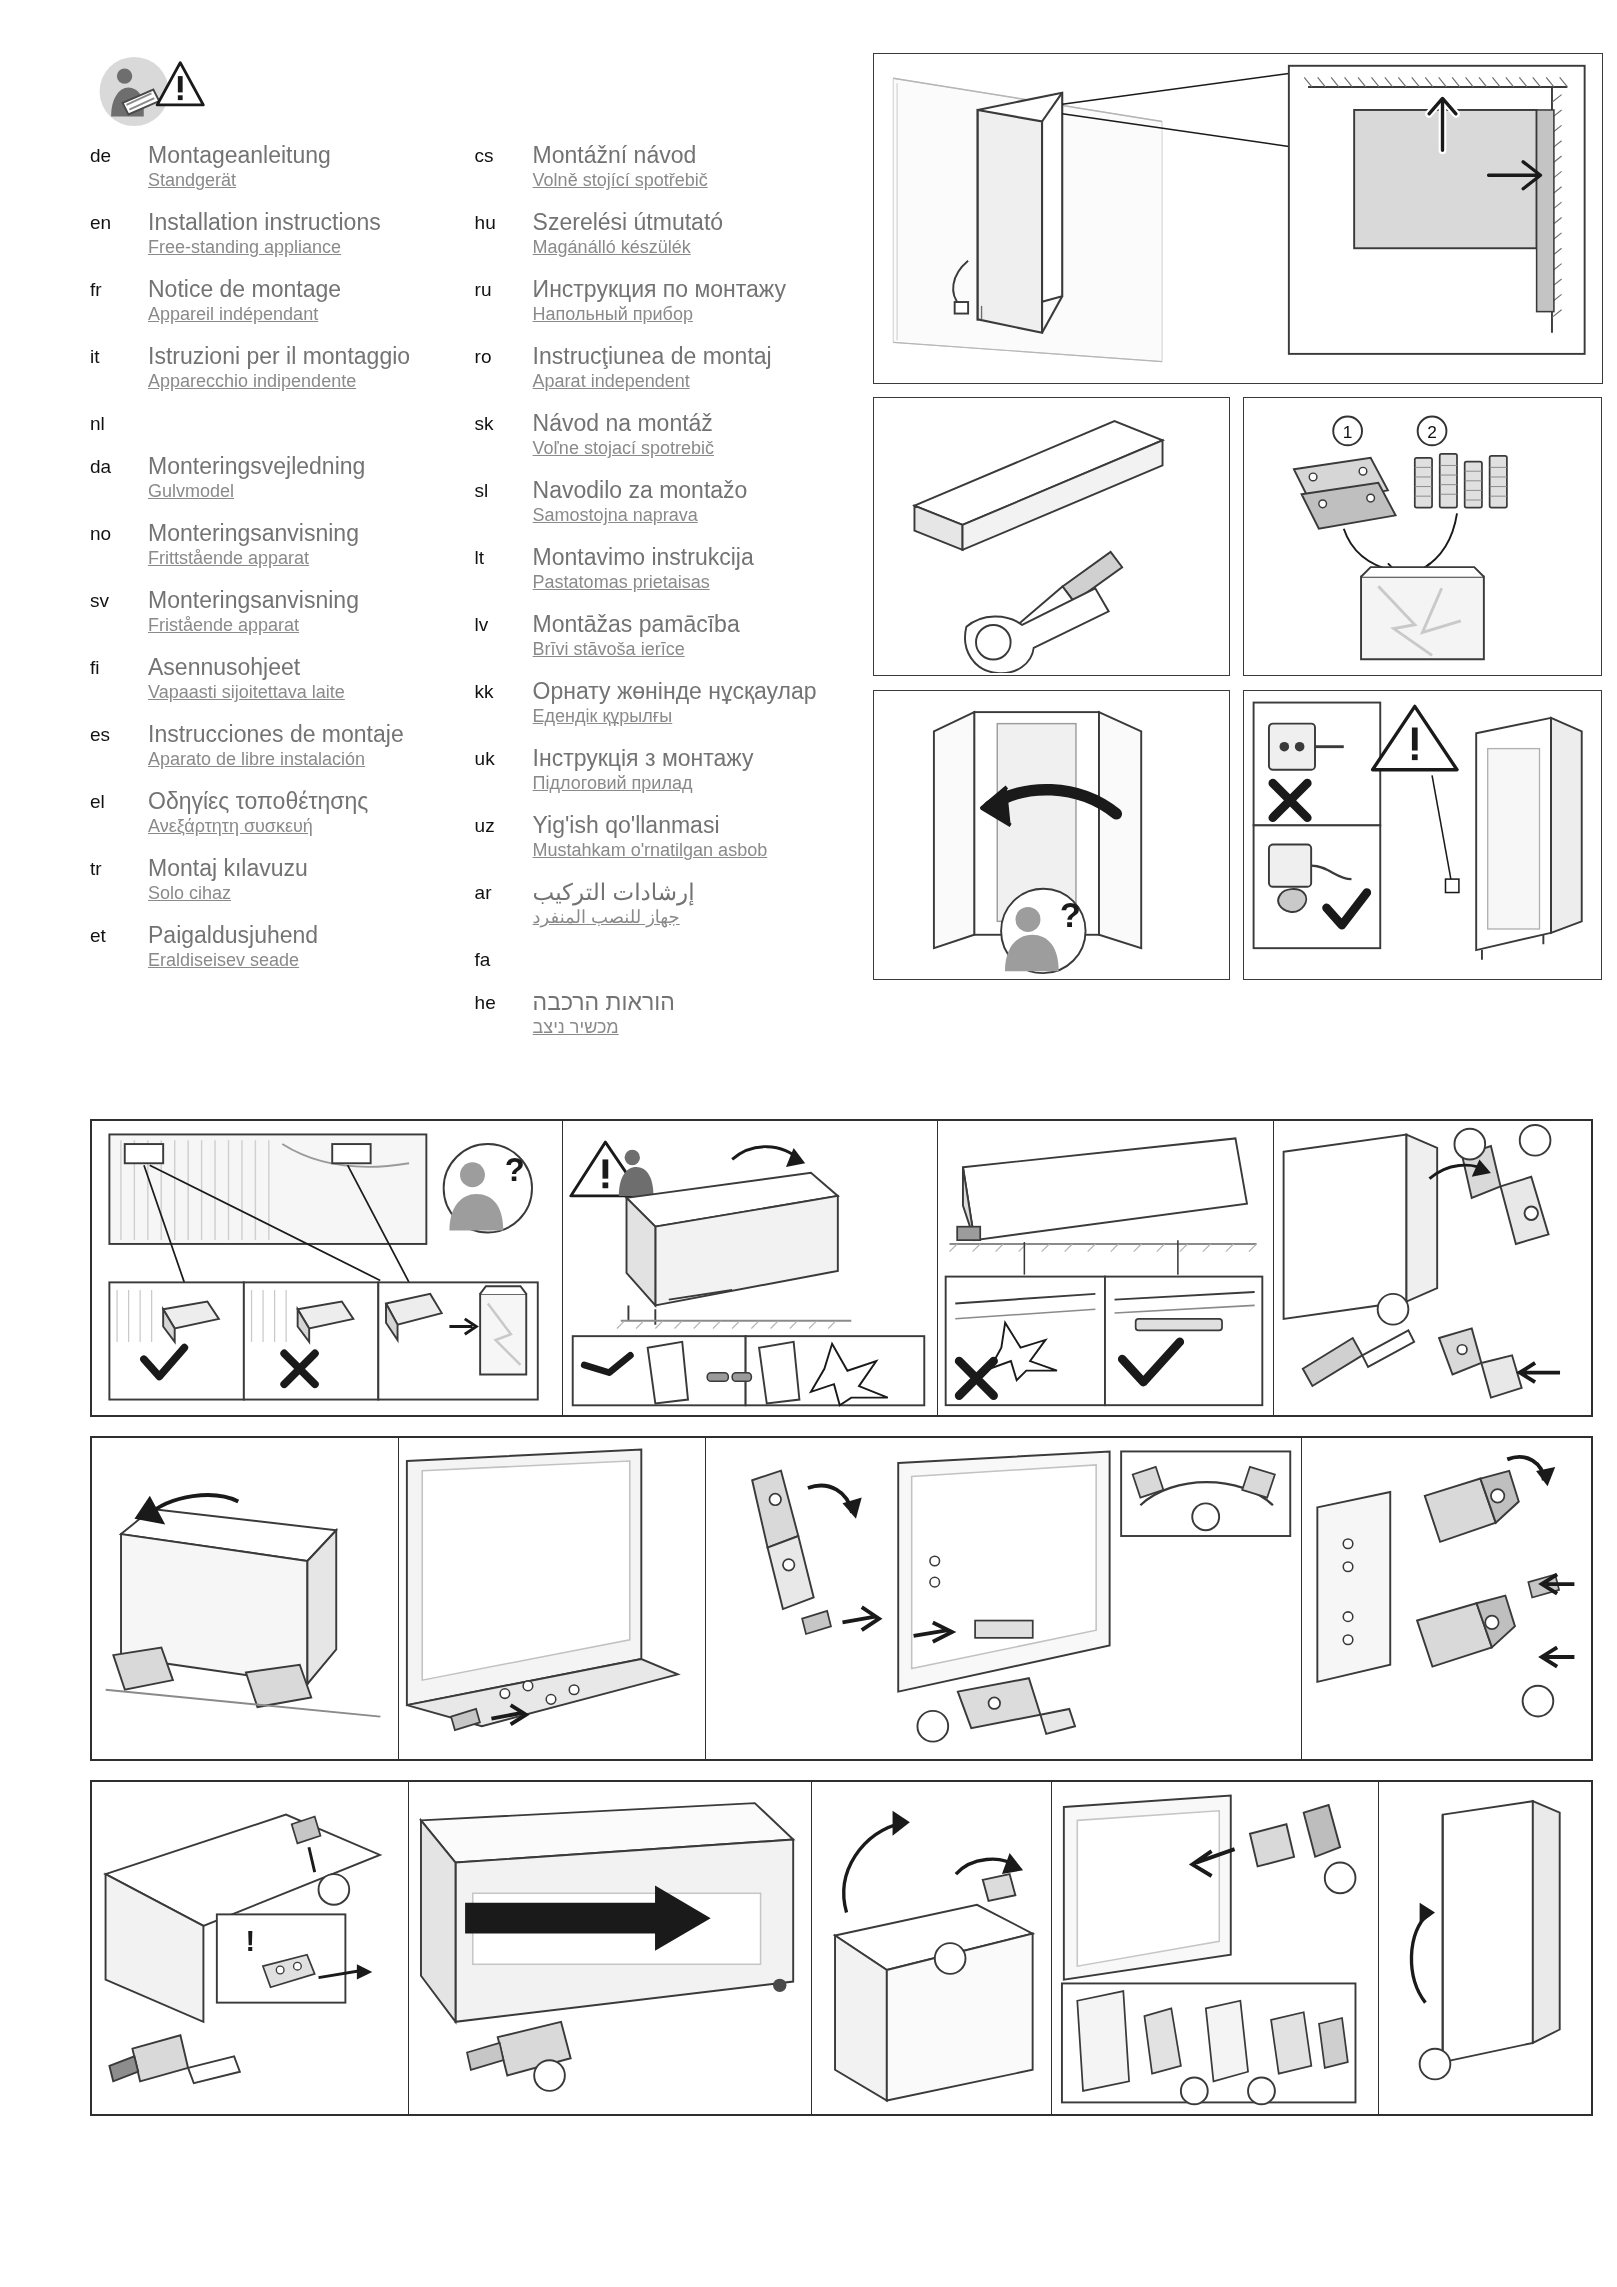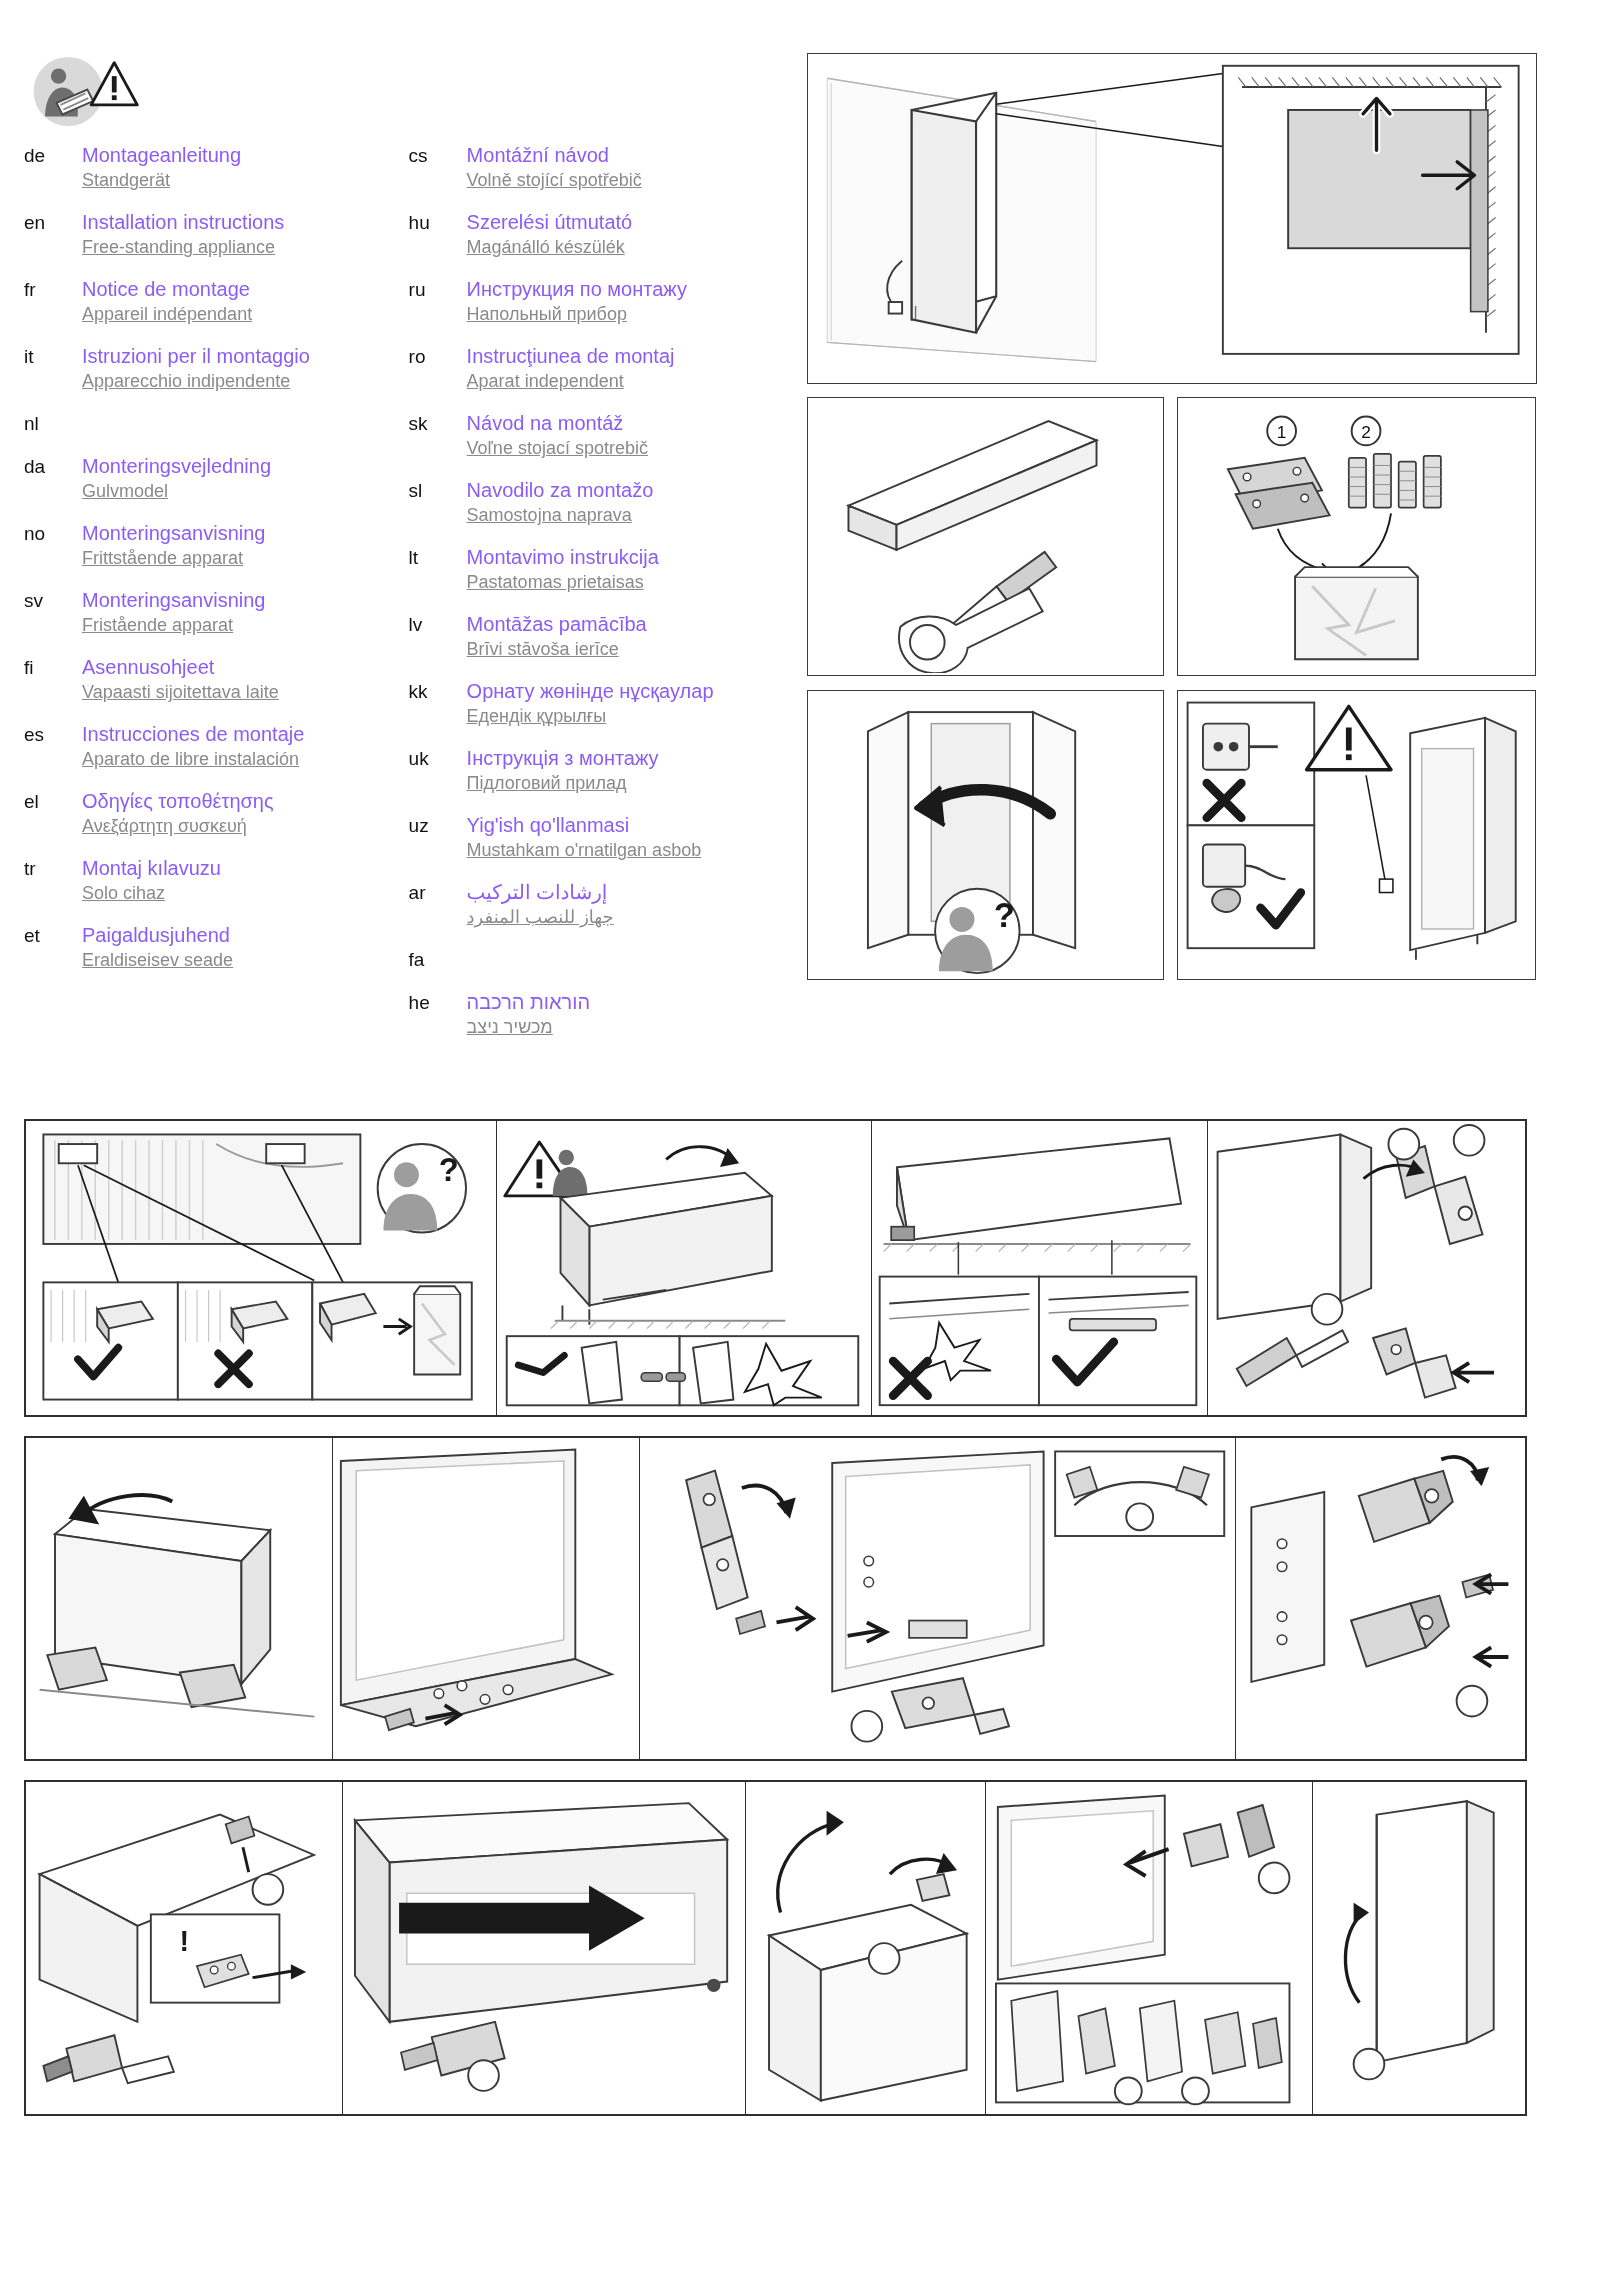--- a/index.html
+++ b/index.html
@@ -13,21 +13,21 @@
     font-family: "Liberation Sans", sans-serif;
     color: #1a1a1a;
     position: relative;
     overflow: hidden;
   }
   .page {
     position: relative;
     width: 1388px;
     height: 2287px;
     box-sizing: border-box;
-    padding: 53px 24px;
+    padding: 53px 90px;
   }
 
   
   .top-area {
     display: flex;
     flex-direction: row;
     align-items: flex-start;
     gap: 23px;
     height: 1047px;
   }
@@ -56,23 +56,23 @@
   }
   .lang-code {
     width: 58px;
     flex: 0 0 58px;
     font-size: 19px;
     color: #111;
     line-height: 25px;
   }
   .lang-texts { flex: 1 1 auto; }
   .lang-name {
-    font-size: 20px;
+    font-size: 23px;
     line-height: 25px;
-    color: #8b5cf6;
+    color: #737373;
     white-space: nowrap;
   }
   .lang-sub {
     font-size: 18px;
     line-height: 24px;
     color: #8a8a8a;
     white-space: nowrap;
     text-decoration: underline;
   }
   .rtl { direction: rtl; text-align: left; }

